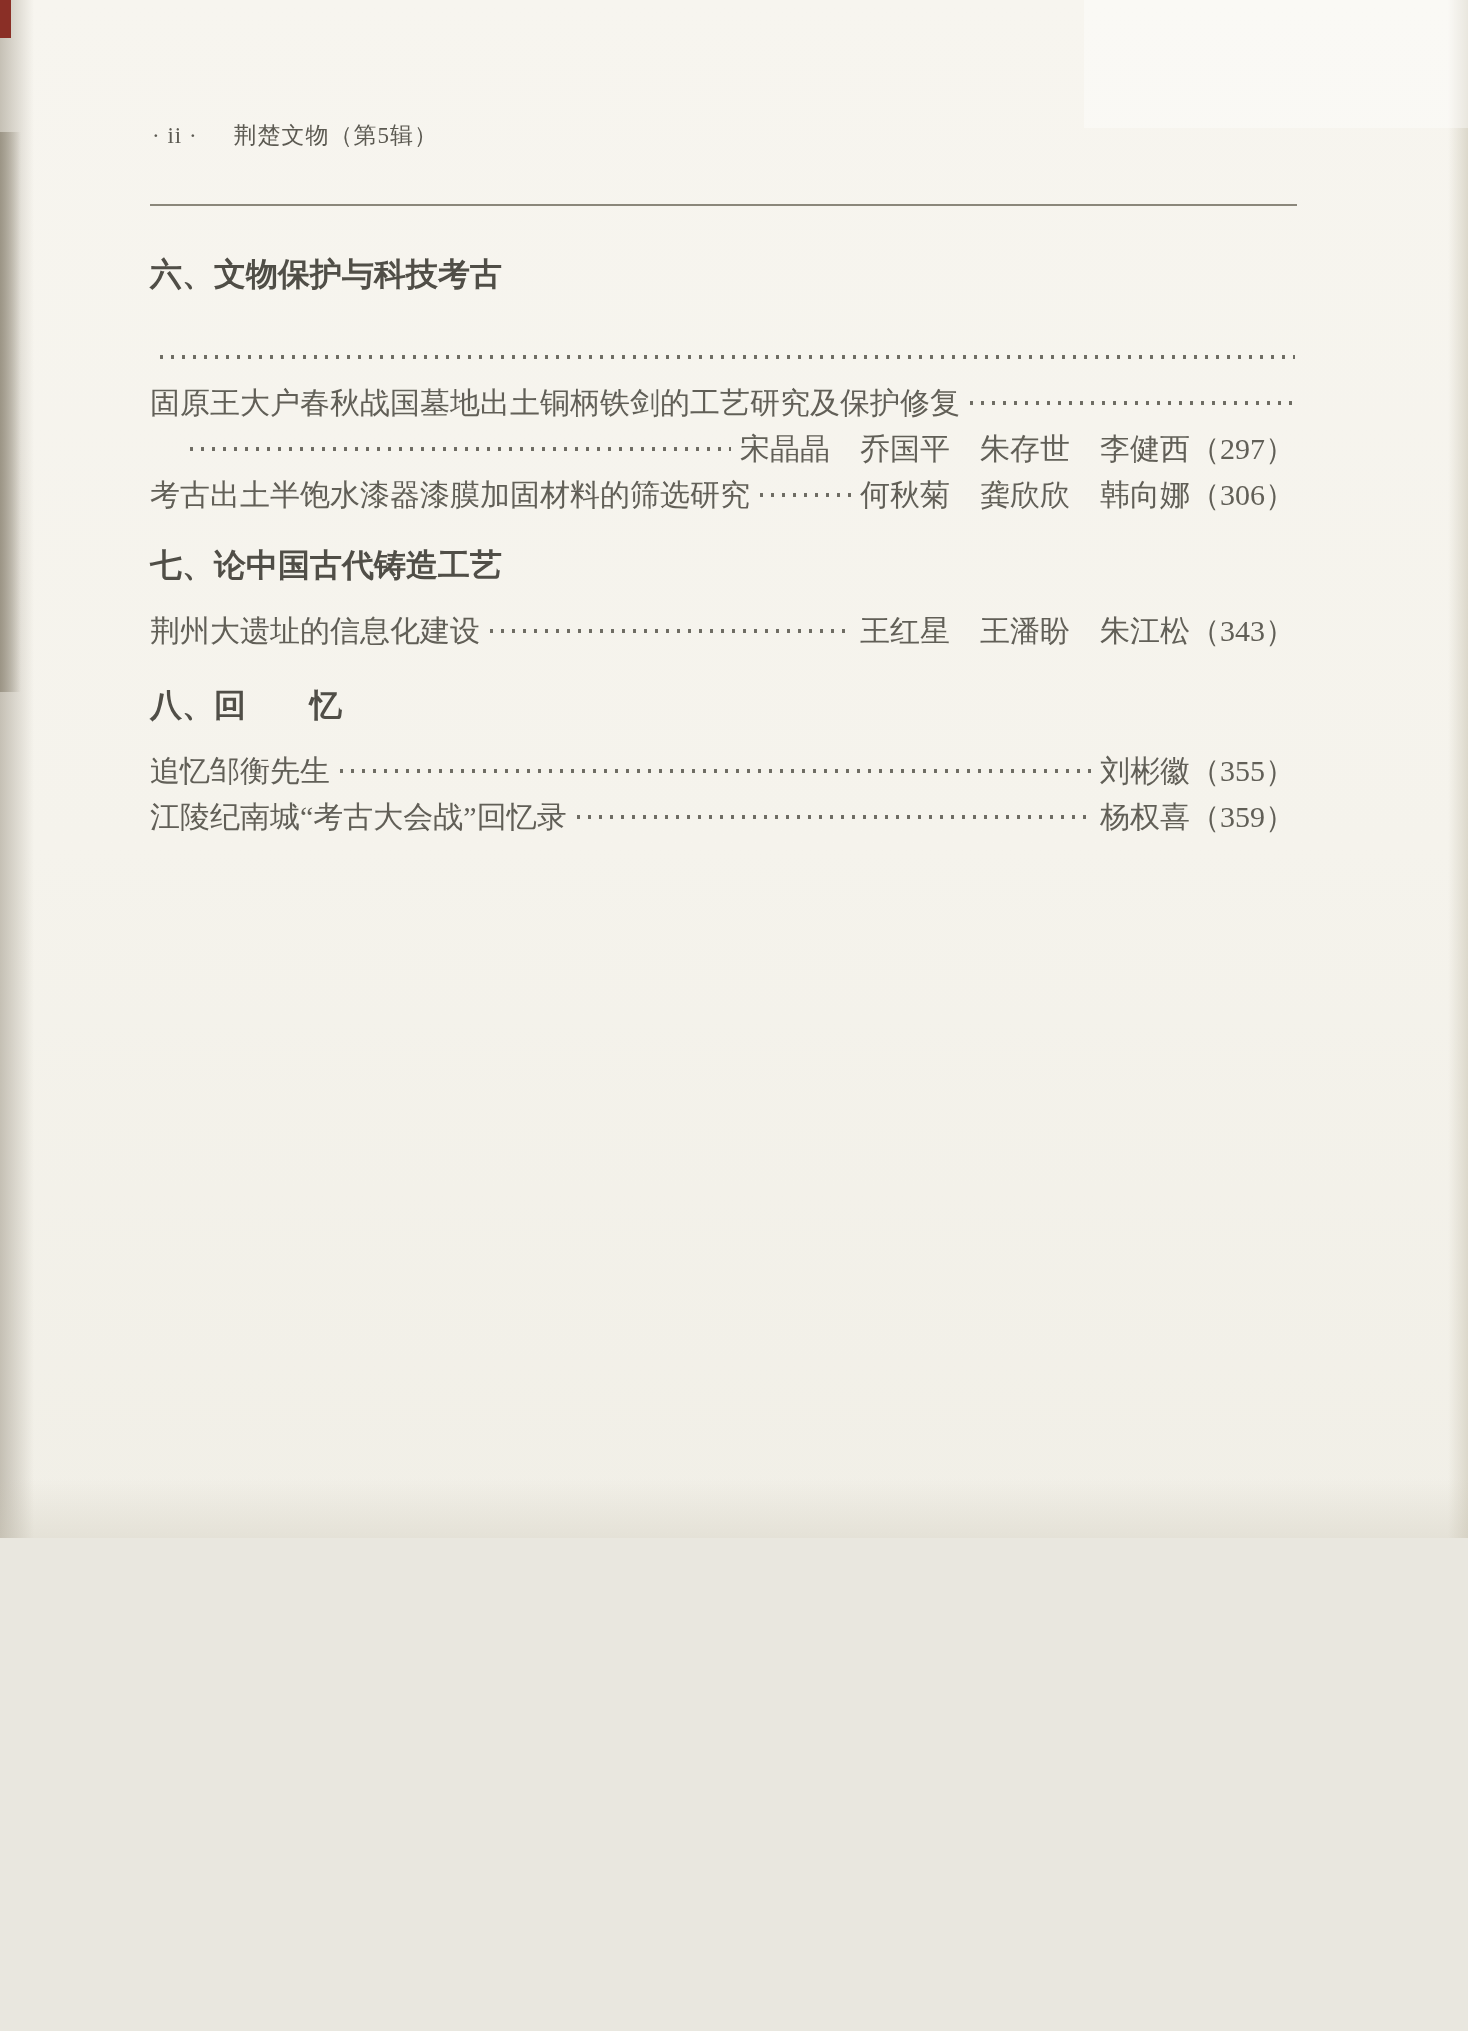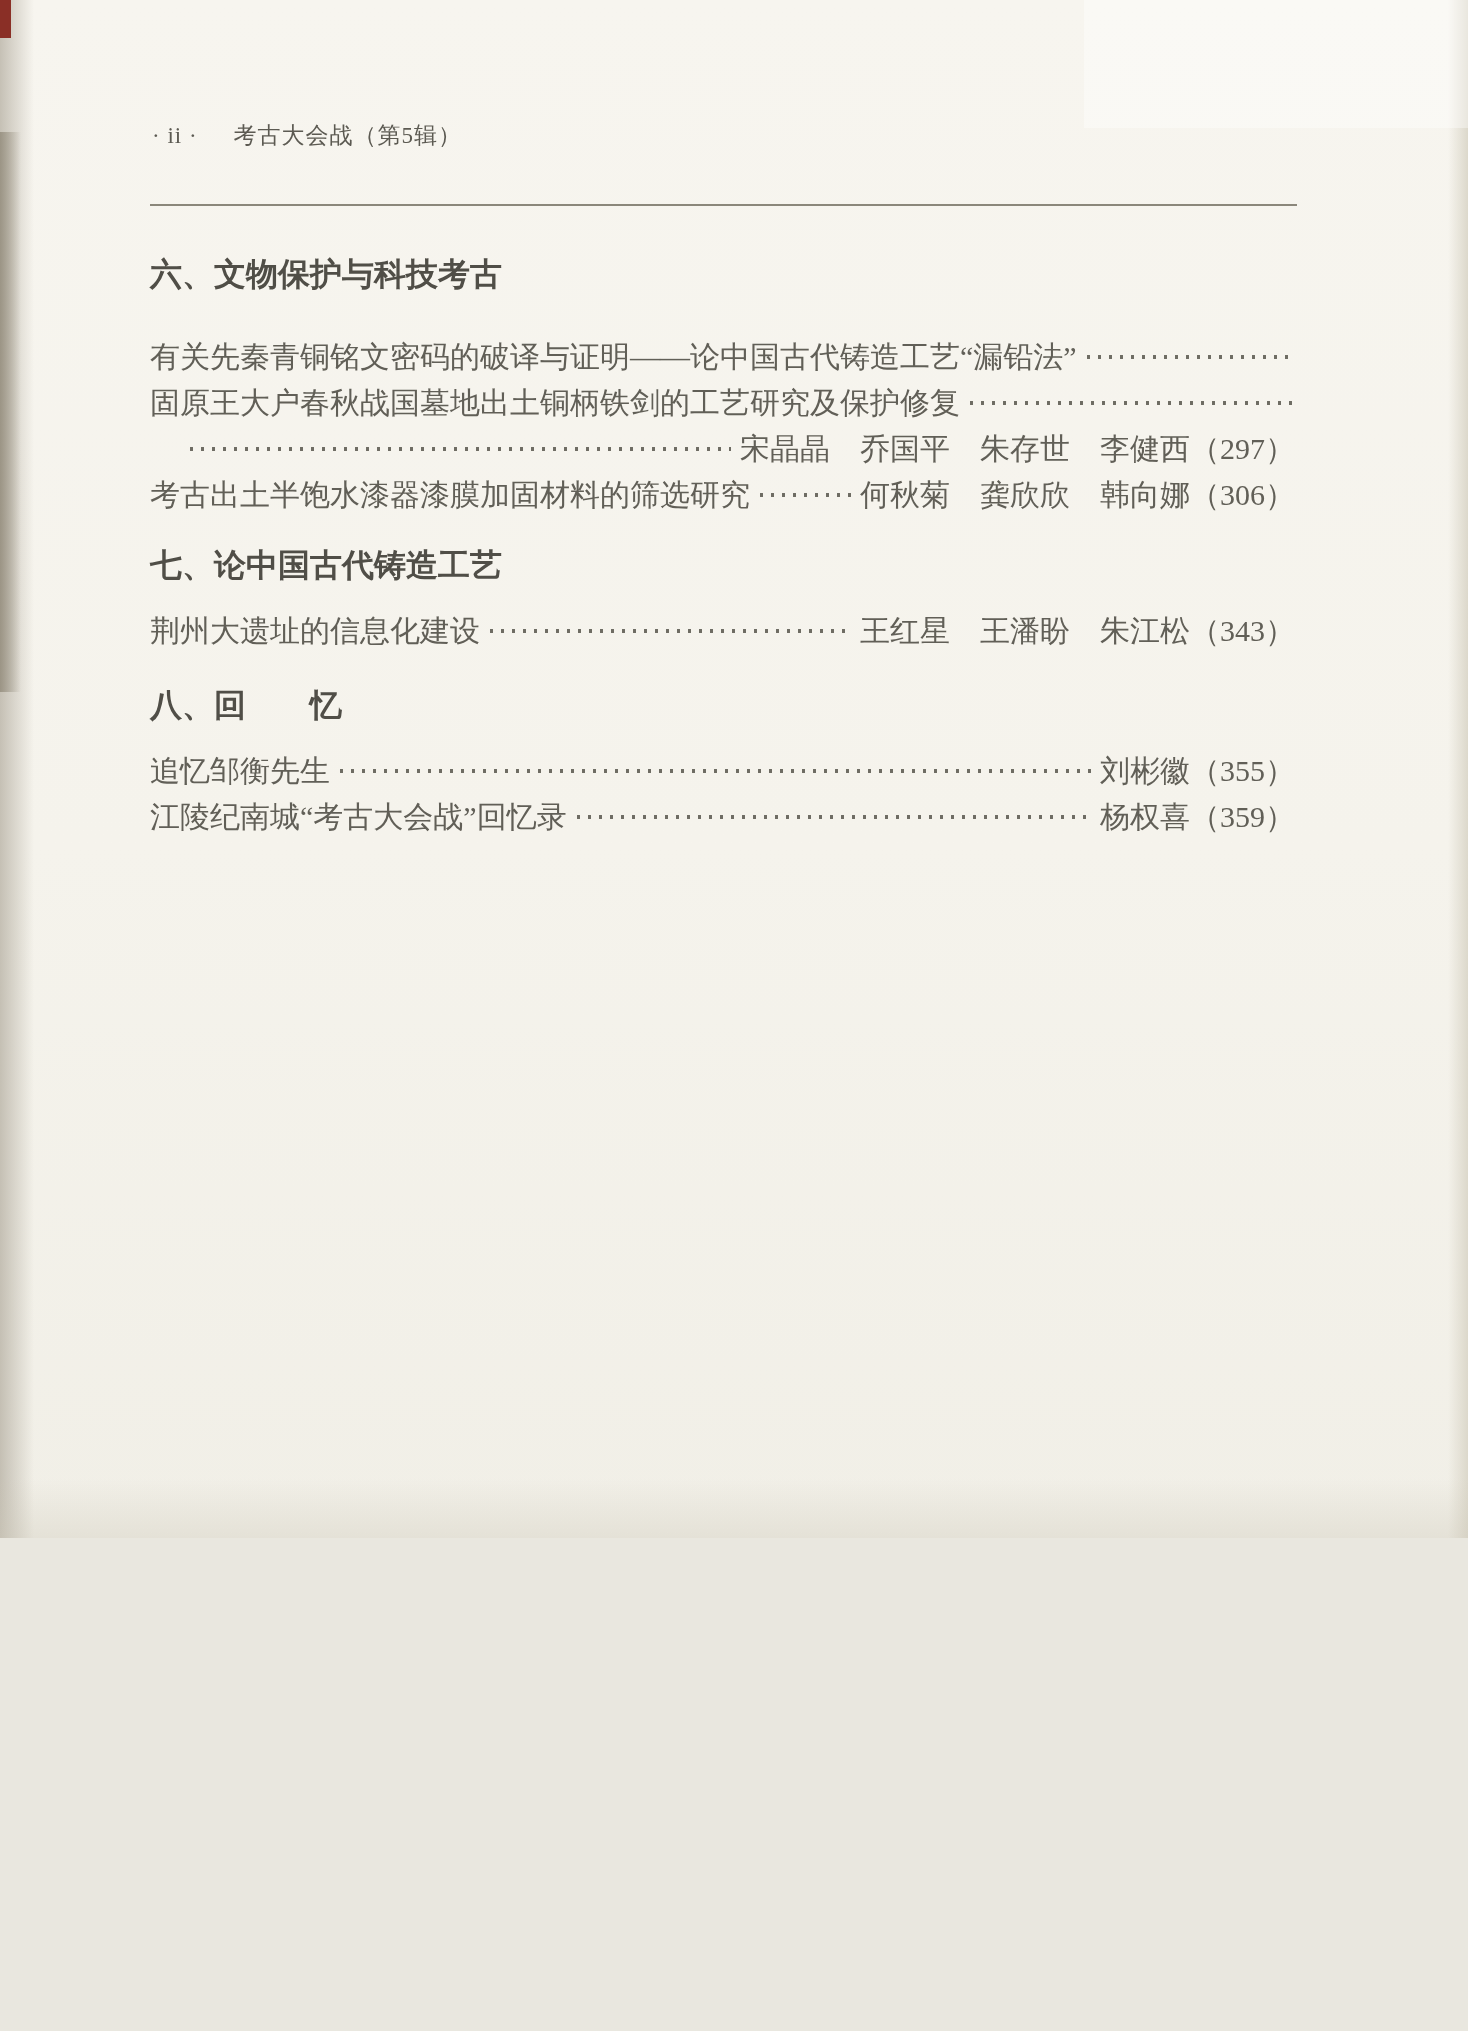--- a/index.html
+++ b/index.html
@@ -85,30 +85,29 @@
 
   <div class="left-band"></div>
   <div class="left-band-dark"></div>
   <div class="red-sliver"></div>
   <div class="right-edge"></div>
   <div class="top-right-light"></div>
   <div class="bottom-shade"></div>
 
   <div class="running-head">
     <span class="folio">· ii ·</span>
-    <span class="book-title">考古大会战（第5辑）</span>
+    <span class="book-title">荆楚文物（第5辑）</span>
   </div>
   <div class="head-rule"></div>
 
   <div class="toc">
 
     <h2 class="sec s1">六、文物保护与科技考古</h2>
 
     <div class="line">
-      <span class="title">有关先秦青铜铭文密码的破译与证明——论中国古代铸造工艺“漏铅法”</span>
       <span class="leader tail"></span>
     </div>
 
     <div class="line">
       <span class="title">固原王大户春秋战国墓地出土铜柄铁剑的工艺研究及保护修复</span>
       <span class="leader tail"></span>
     </div>
     <div class="line c">
       <span class="leader"></span>
       <span class="authors">宋晶晶　乔国平　朱存世　李健西</span>

